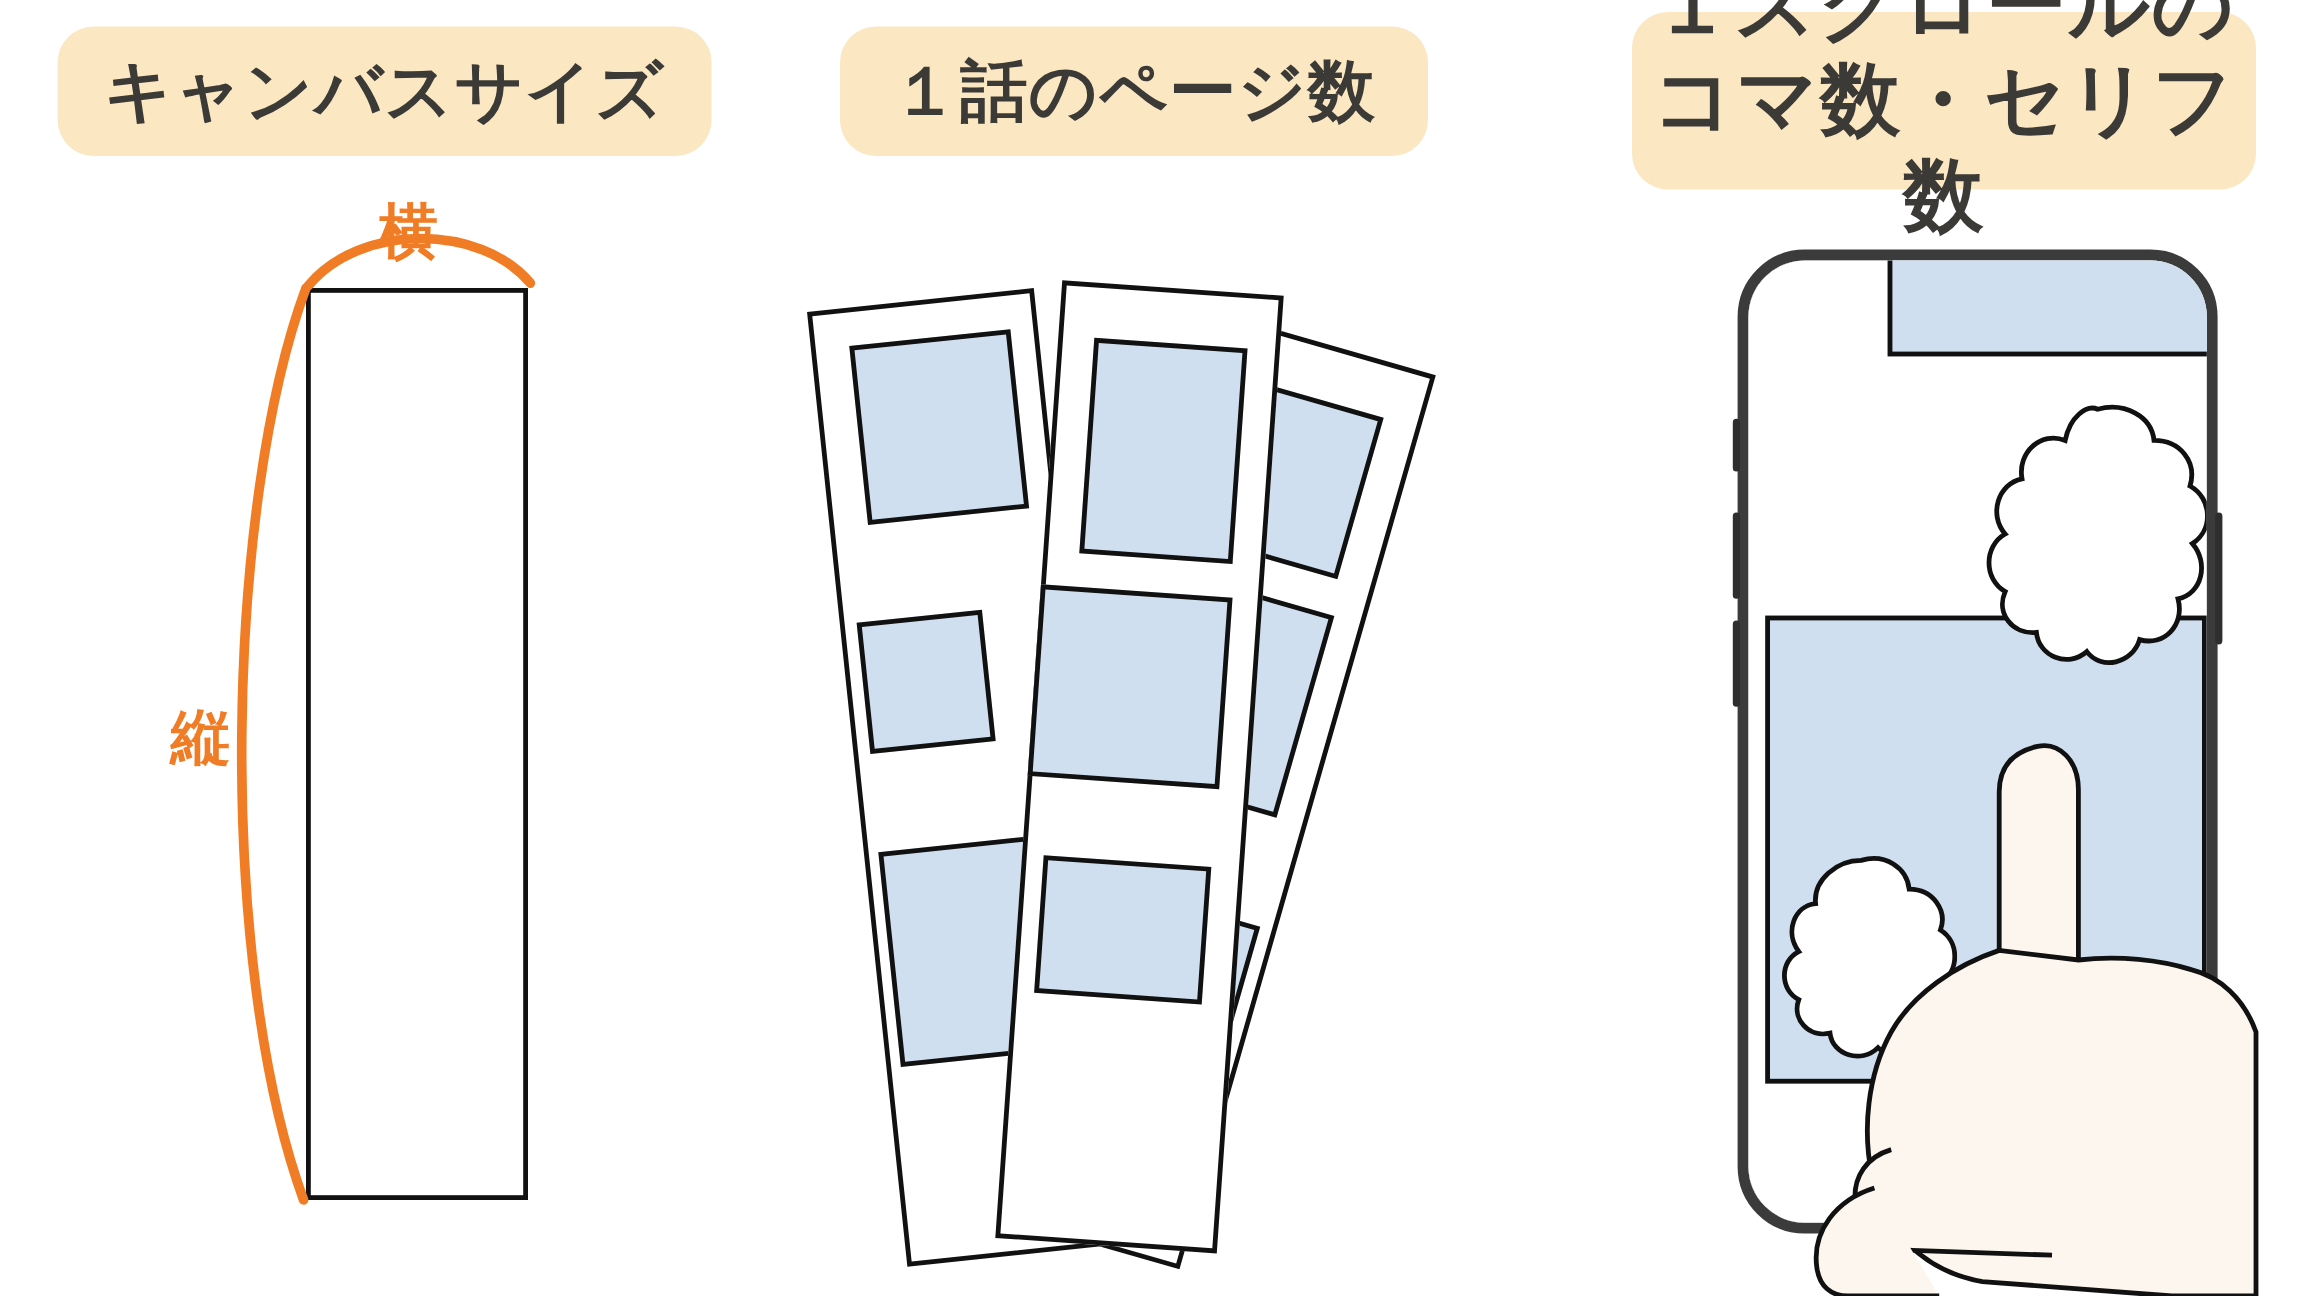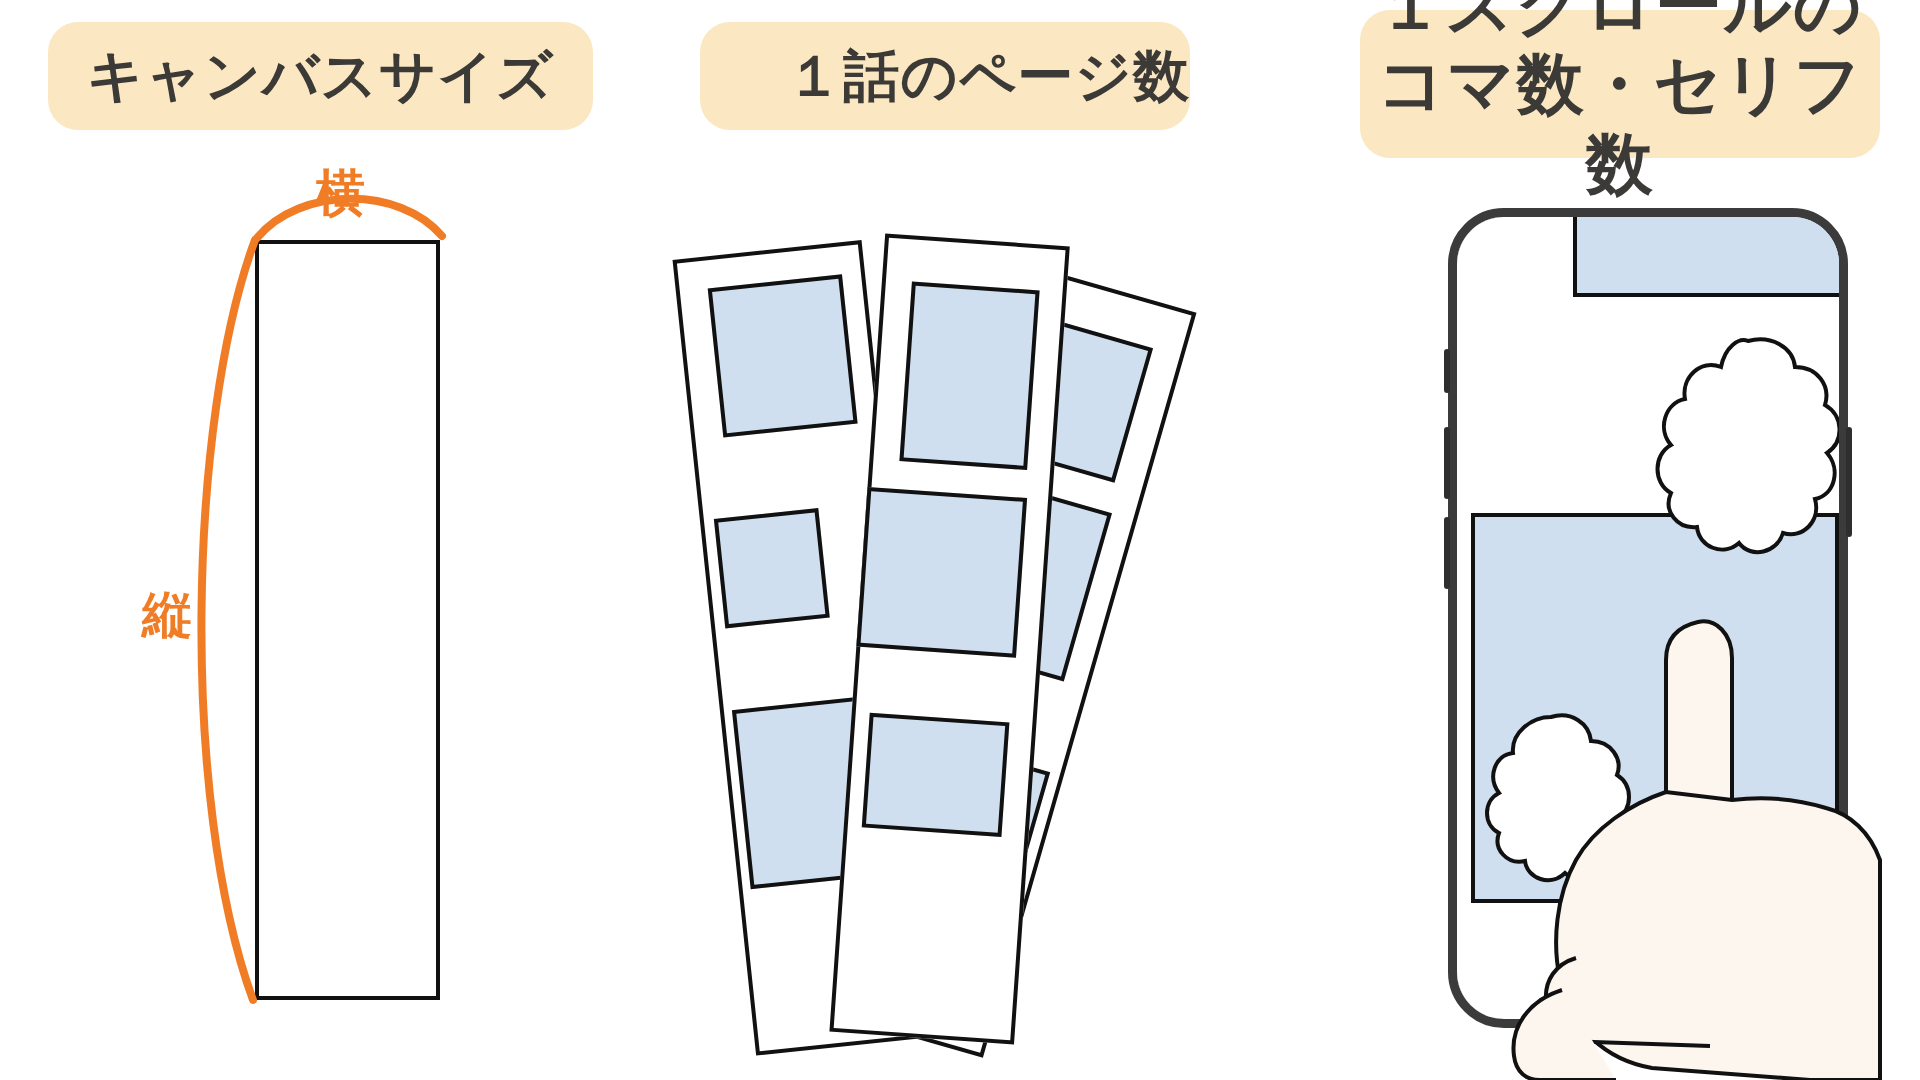--- a/index.html
+++ b/index.html
@@ -21,21 +21,21 @@
     font-weight:700;
     display:flex;
     align-items:center;
     justify-content:center;
     text-align:center;
     letter-spacing:0.02em;
     line-height:1.18;
     white-space:pre-line;
   }
   #pill-canvas{left:48px;  top:22px;  width:545px; height:108px; font-size:56px;}
-  #pill-pages{ left:700px; top:22px;  width:490px; height:108px; font-size:56px;justify-content:flex-end;}
+  #pill-pages{ left:700px; top:22px;  width:490px; height:108px; font-size:56px;}
   #pill-scroll{left:1360px;top:10px;  width:520px; height:148px; font-size:67px;}
 
   
   .canvas-rect{
     position:absolute;
     left:255px;top:240px;width:185px;height:760px;
     background:#ffffff;
     border:4px solid #111111;
     box-sizing:border-box;
   }

